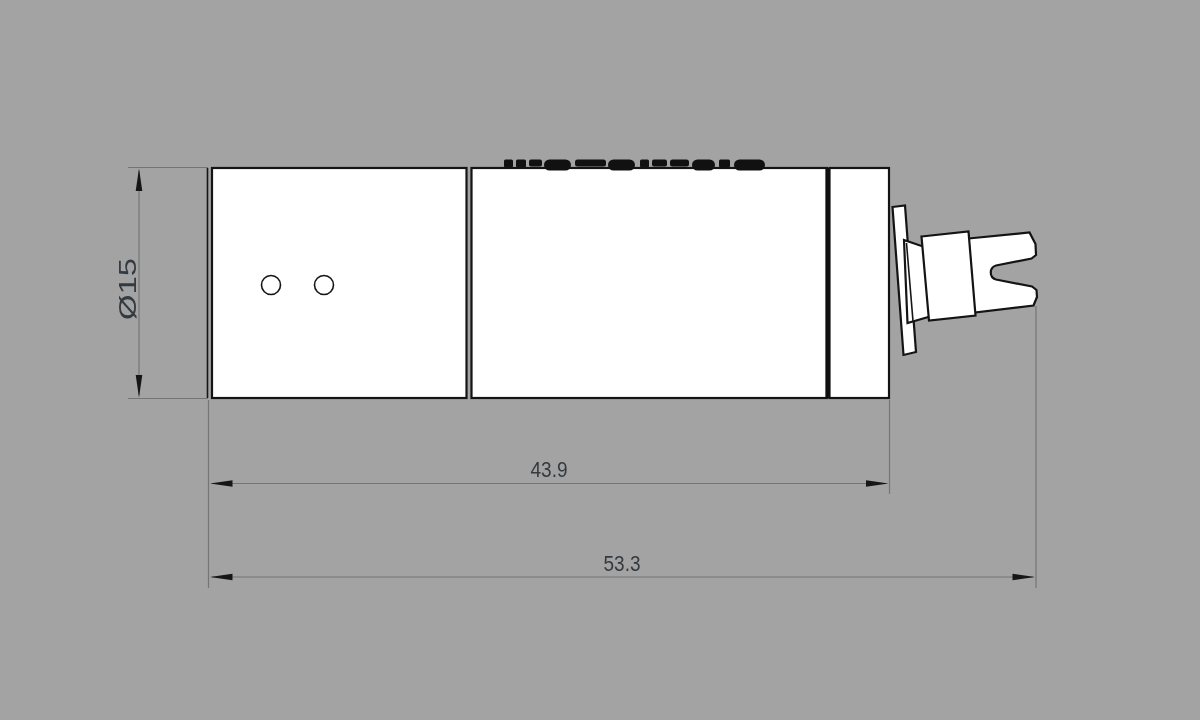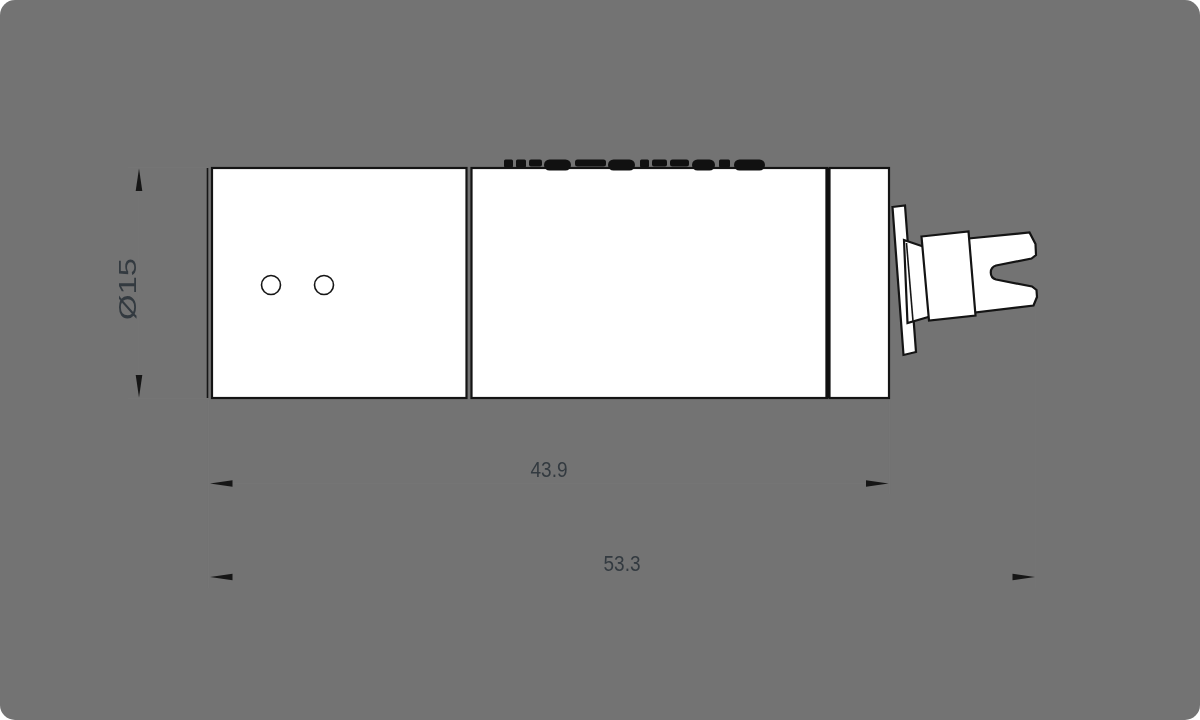--- a/index.html
+++ b/index.html
@@ -8,22 +8,21 @@
     background: #ffffff;
     width: 1200px;
     height: 720px;
     overflow: hidden;
     font-family: "Liberation Sans", sans-serif;
   }
   .canvas {
     position: relative;
     width: 1200px;
     height: 720px;
-    background: #737373;
-    border-radius: 15px;
+    background: #a3a3a3;
   }
   svg { display: block; }
   .outline {
     fill: #ffffff;
     stroke: #141414;
     stroke-width: 2.2;
     stroke-linejoin: miter;
   }
   .outline-thick {
     stroke: #101010;

